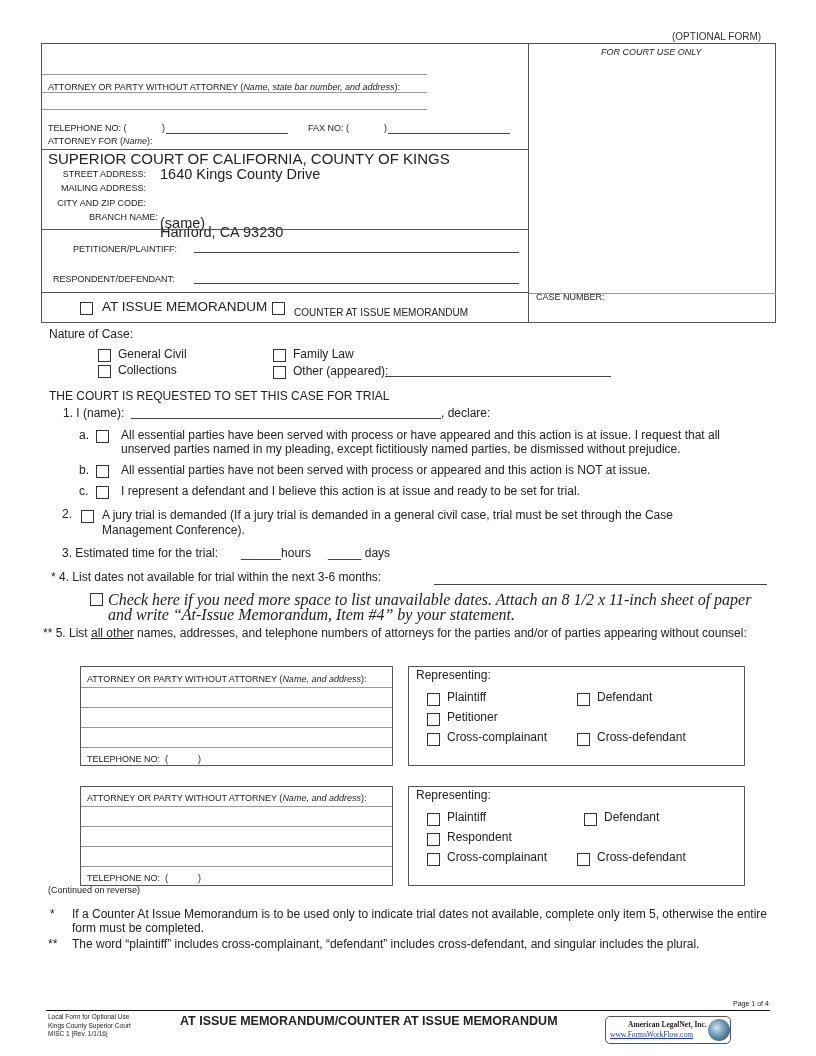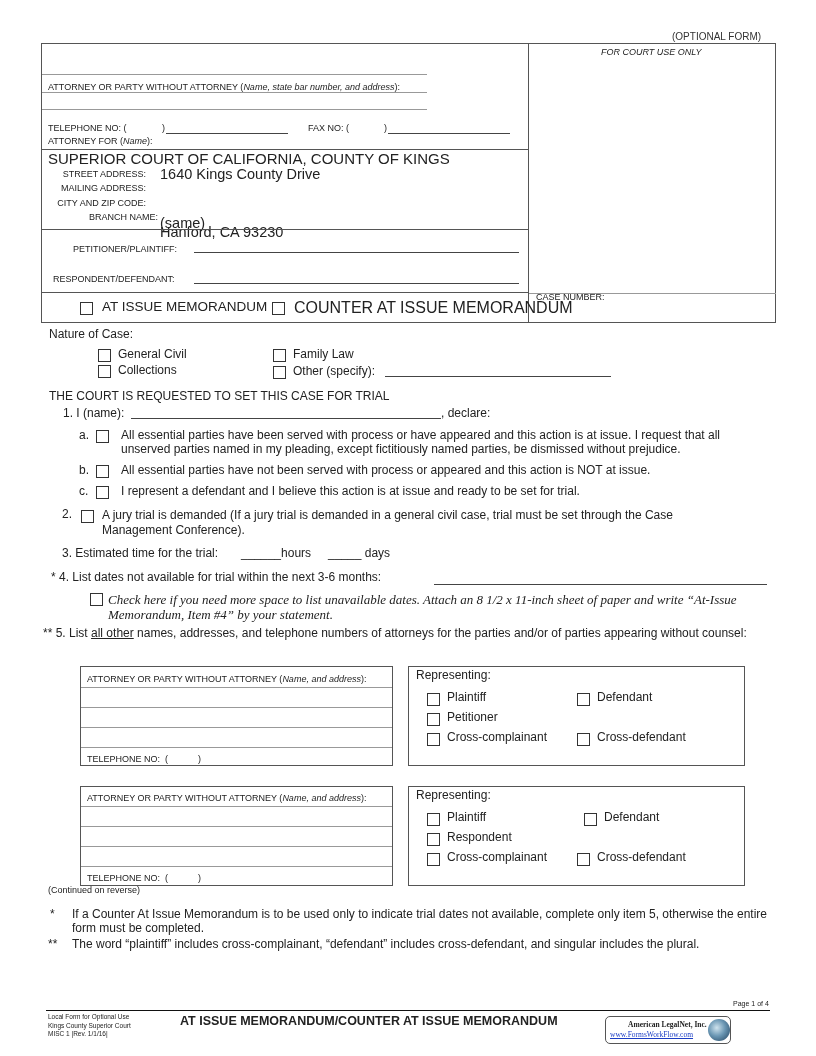--- a/index.html
+++ b/index.html
@@ -52,31 +52,31 @@
 <div class="box" style="left:41px;top:229px;width:488px;height:64px;"></div>
 <div class="abs t9" style="left:73px;top:244px;">PETITIONER/PLAINTIFF:</div>
 <div class="ln" style="left:194px;top:252px;width:325px;"></div>
 <div class="abs t9" style="left:53px;top:274px;">RESPONDENT/DEFENDANT:</div>
 <div class="ln" style="left:194px;top:283px;width:325px;"></div>
 
 <div class="box" style="left:41px;top:292px;width:488px;height:31px;"></div>
 <div class="cb" style="left:80px;top:302px;"></div>
 <div class="abs" style="left:102px;top:299px;font-size:13.5px;">AT ISSUE MEMORANDUM</div>
 <div class="cb" style="left:272px;top:302px;"></div>
-<div class="abs" style="left:294px;top:299px;font-size:16px;">COUNTER AT ISSUE MEMORANDUM</div>
+<div class="abs" style="left:294px;top:307px;font-size:10px;">COUNTER AT ISSUE MEMORANDUM</div>
 
 <div class="abs t12" style="left:49px;top:327px;">Nature of Case:</div>
 <div class="cb" style="left:98px;top:349px;"></div>
 <div class="abs t12" style="left:118px;top:347px;">General Civil</div>
 <div class="cb" style="left:98px;top:365px;"></div>
 <div class="abs t12" style="left:118px;top:363px;">Collections</div>
 <div class="cb" style="left:273px;top:349px;"></div>
 <div class="abs t12" style="left:293px;top:347px;">Family Law</div>
 <div class="cb" style="left:273px;top:366px;"></div>
-<div class="abs t12" style="left:293px;top:364px;">Other (specify):</div>
+<div class="abs t12" style="left:293px;top:364px;">Other (appeared):</div>
 <div class="ln" style="left:385px;top:376px;width:226px;"></div>
 
 <div class="abs t12" style="left:49px;top:389px;">THE COURT IS REQUESTED TO SET THIS CASE FOR TRIAL</div>
 <div class="abs t12" style="left:63px;top:406px;">1.  I (name):</div>
 <div class="ln" style="left:131px;top:418px;width:310px;"></div>
 <div class="abs t12" style="left:441px;top:406px;">, declare:</div>
 
 <div class="abs t12" style="left:79px;top:428px;">a.</div>
 <div class="cb" style="left:96px;top:430px;"></div>
 <div class="abs t12" style="left:121px;top:428px;width:650px;line-height:14px;">All essential parties have been served with process or have appeared and this action is at issue.  I request that all unserved parties named in my pleading, except fictitiously named parties, be dismissed without prejudice.</div>
@@ -94,21 +94,21 @@
 <div class="abs t12" style="left:102px;top:508px;width:640px;line-height:15px;">A jury trial is demanded (If a jury trial is demanded in a general civil case, trial must be set through the Case Management Conference).</div>
 
 <div class="abs t12" style="left:62px;top:546px;">3.  Estimated time for the trial:</div>
 <div class="abs t12" style="left:241px;top:546px;"><span>______</span><span>hours</span></div>
 <div class="abs t12" style="left:328px;top:546px;"><span>_____</span><span> days</span></div>
 
 <div class="abs t12" style="left:51px;top:570px;">* 4.  List dates not available for trial within the next 3-6 months:</div>
 <div class="ln" style="left:434px;top:584px;width:333px;"></div>
 
 <div class="cb" style="left:90px;top:593px;"></div>
-<div class="abs serif-it" style="left:108px;top:592px;width:660px;font-size:13px;line-height:15px;">Check here if you need more space to list unavailable dates.  Attach an 8 1/2 x 11-inch sheet of paper and write “At-Issue Memorandum, Item #4” by your statement.</div>
+<div class="abs serif-it" style="left:108px;top:592px;width:660px;font-size:16px;line-height:15px;">Check here if you need more space to list unavailable dates.  Attach an 8 1/2 x 11-inch sheet of paper and write “At-Issue Memorandum, Item #4” by your statement.</div>
 
 <div class="abs t12" style="left:43px;top:626px;width:720px;line-height:15px;"><span>** 5.  List </span><span style="text-decoration:underline;">all other</span><span> names, addresses, and telephone numbers of attorneys for the parties and/or of parties appearing without counsel:</span></div>
 
 <div class="box" style="left:80px;top:666px;width:313px;height:100px;"></div>
 <div class="abs t9" style="left:87px;top:674px;"><span>ATTORNEY OR PARTY WITHOUT ATTORNEY (</span><i>Name, and address</i><span>):</span></div>
 <div class="lnl" style="left:81px;top:687px;width:311px;"></div>
 <div class="lnl" style="left:81px;top:707px;width:311px;"></div>
 <div class="lnl" style="left:81px;top:727px;width:311px;"></div>
 <div class="lnl" style="left:81px;top:747px;width:311px;"></div>
 <div class="abs t9" style="left:87px;top:754px;white-space:pre;">TELEPHONE NO:  (            )</div>

